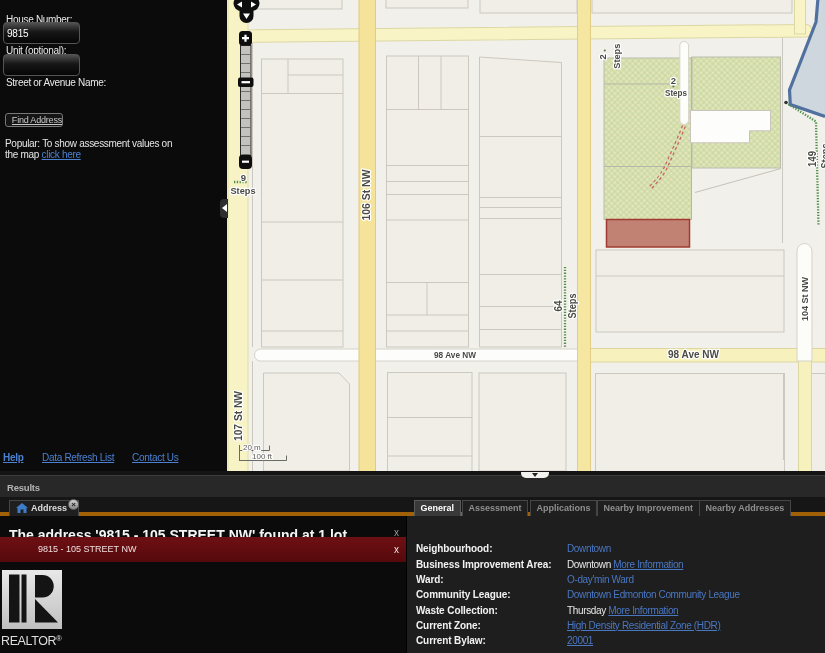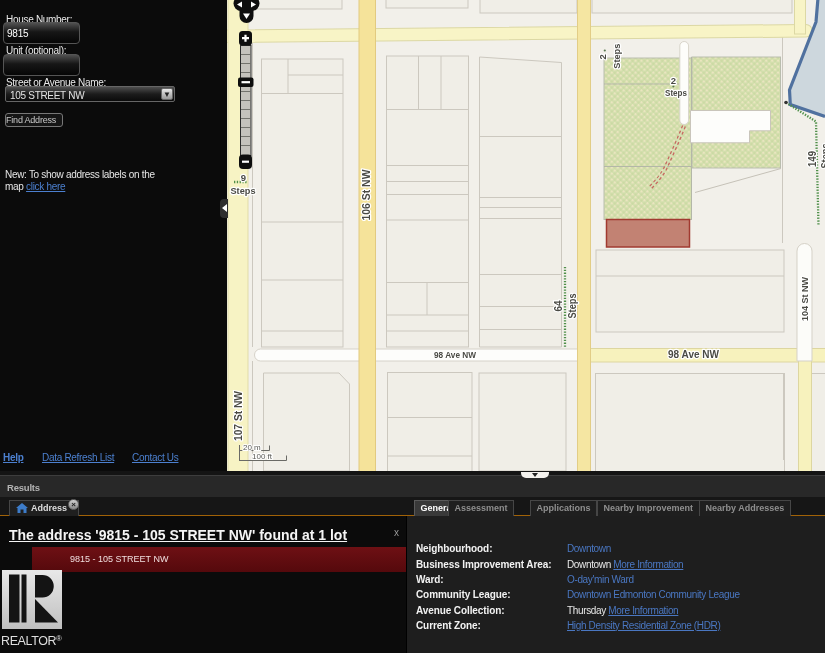--- a/index.html
+++ b/index.html
@@ -6,47 +6,43 @@
 *{box-sizing:border-box;}
 #root{position:relative;width:825px;height:653px;background:#0c0c0c;font-family:"Liberation Sans",sans-serif;overflow:hidden;}
 #sidebar{position:absolute;left:0;top:0;width:227px;height:471px;background:#0b0b0b;color:#e6e6e6;font-size:10px;letter-spacing:-0.3px;}
 .lbl{position:absolute;left:6px;color:#eaeaea;}
 .inp{position:absolute;left:3px;width:77px;height:22px;background:linear-gradient(#505050,#161616 45%,#060606);border:1px solid #555;border-radius:4px;color:#fff;font-size:10px;line-height:11px;padding:0 3px;font-family:"Liberation Sans",sans-serif;letter-spacing:-0.2px;}
 a.blue{color:#4c80d0;text-decoration:underline;}
 #map{position:absolute;left:227px;top:0;width:598px;height:471px;}
 #results{position:absolute;left:0;top:471px;width:825px;height:182px;background:#141414;}
 #resbar{position:absolute;left:0;top:4px;width:825px;height:32px;background:#282828;border-top:1px solid #3d3d3d;}
 #resbar span{position:absolute;left:7px;top:6px;font-size:9.5px;font-weight:bold;color:#b2b2b2;letter-spacing:-0.2px;}
-#tabstrip{position:absolute;left:0;top:26px;width:825px;height:19px;background:#161616;border-bottom:1px solid #a16207;}
+#tabstrip{position:absolute;left:0;top:26px;width:825px;height:19px;background:#161616;border-bottom:4px solid #a16207;}
 .tab{position:absolute;top:3px;height:16px;font-size:9px;font-weight:bold;line-height:15px;padding:0 5.5px;background:#1f1f1f;border:1px solid #464646;border-bottom:none;color:#8f8f8f;white-space:nowrap;}
 .tab.active{background:#393939;color:#fff;border-color:#5a5a5a;}
 #leftpanel{position:absolute;left:0;top:45px;width:406px;height:137px;background:#0b0b0b;}
 #rightpanel{position:absolute;left:406px;top:45px;width:419px;height:137px;background:#1e1e1e;border-left:1px solid #000;}
 .drow{position:absolute;left:0;width:419px;height:15px;font-size:10px;}
 .dlab{position:absolute;left:9px;font-weight:bold;color:#f2f2f2;letter-spacing:-0.1px;}
 .dval{position:absolute;left:160px;color:#e8e8e8;letter-spacing:-0.35px;}
 .dval a{color:#4a77c2;text-decoration:none;}
 .dval a.u{text-decoration:underline;}
 </style>
 </head>
 <body>
 <div id="root">
 
 <div id="sidebar">
   <div class="lbl" style="top:13.5px;">House Number:</div>
   <input class="inp" style="top: 22px;" value="9815">
   <div class="lbl" style="top:45px;">Unit (optional):</div>
   <input class="inp" style="top: 54px;" value="">
   <div class="lbl" style="top:76.5px;">Street or Avenue Name:</div>
-  <div style="position:absolute;left:5px;top:86px;width:170px;height:16px;background:linear-gradient(#4e4e4e,#1c1c1c 50%,#0a0a0a);border:1px solid #666;border-radius:2px;">
-    <span style="position:absolute;left:4px;top:2.5px;font-size:10px;color:#e2e2e2;">105 STREET NW</span>
-    <span style="position:absolute;right:1px;top:1px;width:12px;height:12px;background:linear-gradient(#e8e8e8,#9a9a9a);border-radius:2px;border:1px solid #666;color:#222;font-size:8px;line-height:11px;text-align:center;letter-spacing:0;">▼</span>
-  </div>
-  <div style="position:absolute;left:5px;top:112.5px;width:58px;height:14px;background:#151515;border:1px solid #777;border-radius:3px;color:#c8c8c8;font-size:9px;line-height:12px;text-align:left;letter-spacing:-0.2px;">Find Address</div>
-  <div style="position:absolute;left:5px;top:169px;line-height:11.5px;white-space:nowrap;">New: To show address labels on the<br>map <a class="blue" href="#">click here</a></div>
+  <div style="position:absolute;left:5px;top:112.5px;width:58px;height:14px;background:#151515;border:1px solid #777;border-radius:3px;color:#c8c8c8;font-size:9px;line-height:12px;text-align:right;letter-spacing:-0.2px;text-decoration:underline;">Find Address</div>
+  <div style="position:absolute;left:5px;top:137.5px;line-height:11.5px;white-space:nowrap;">Popular: To show assessment values on<br>the map <a class="blue" href="#">click here</a></div>
   <div style="position:absolute;left:3px;top:451.5px;"><a class="blue" style="font-weight:bold;" href="#">Help</a></div>
   <div style="position:absolute;left:42px;top:451.5px;"><a class="blue" href="#">Data Refresh List</a></div>
   <div style="position:absolute;left:132px;top:451.5px;"><a class="blue" href="#">Contact Us</a></div>
 </div>
 
 <div id="map">
 <svg width="598" height="471" viewBox="227 0 598 471">
 <defs>
 <pattern id="pk" width="4.2" height="4.2" patternUnits="userSpaceOnUse" patternTransform="rotate(45)">
   <rect width="4.2" height="4.2" fill="#d3dfad"></rect>
@@ -201,29 +197,29 @@
   <div style="position:absolute;left:532px;top:2px;width:0;height:0;border-left:3.5px solid transparent;border-right:3.5px solid transparent;border-top:4px solid #222;"></div>
   <div id="tabstrip">
     <div class="tab" style="left:9px;width:70px;padding-left:21px;background:#1f1f1f;color:#ddd;font-size:9px;">
       <svg width="12" height="11" viewBox="0 0 12 11" style="position:absolute;left:6px;top:2px;">
             <path d="M6,0 L12,5 H10.5 V10 H7.5 V6.5 H4.5 V10 H1.5 V5 H0 Z" fill="#3d7cc9"></path>
           </svg>
       Address
       <span style="position:absolute;left:58px;top:-2px;width:11px;height:11px;border-radius:50%;background:linear-gradient(#cfcfcf,#8a8a8a);border:1px solid #666;color:#222;font-size:8px;line-height:10px;text-align:center;font-weight:bold;">×</span>
     </div>
     <div class="tab active" style="left:414px;">General</div>
-    <div class="tab" style="left:448px;text-align:right;">Assessment</div>
+    <div class="tab" style="left:462px;text-align:right;">Assessment</div>
     <div class="tab" style="left:530px;">Applications</div>
     <div class="tab" style="left:597px;">Nearby Improvement</div>
     <div class="tab" style="left:699px;">Nearby Addresses</div>
   </div>
   <div id="leftpanel">
     <div style="position:absolute;left:9px;top:10.5px;font-size:14px;font-weight:bold;color:#f5f5f5;text-decoration:underline;">The address '9815 - 105 STREET NW' found at 1 lot</div>
     <div style="position:absolute;left:394px;top:11px;font-size:10px;color:#999;">x</div>
-    <div style="position:absolute;left:0;top:31px;width:406px;height:25px;background:linear-gradient(#6e1014,#55090c);margin-left:32px;">
+    <div style="position:absolute;left:0;top:21px;width:406px;height:25px;background:linear-gradient(#6e1014,#55090c);">
       <span style="position:absolute;left:38px;top:6.5px;font-size:9px;color:#f0dede;">9815 - 105 STREET NW</span>
       <span style="position:absolute;left:394px;top:7px;font-size:10px;color:#e8e8e8;">x</span>
     </div>
 
     <div style="position:absolute;left:1.5px;top:54px;width:60px;height:59px;background:linear-gradient(#e8e8e8,#c0c0c0);">
       <svg width="60" height="59" viewBox="0 0 60 59">
         <g fill="#141414">
           <rect x="7" y="4.5" width="10.5" height="48"></rect>
           <rect x="19.5" y="4.5" width="5" height="48"></rect>
           <path d="M33,5 h7.5 a11.25,11.25 0 0 1 0,22.5 h-7.5 Z"></path>
@@ -244,23 +240,27 @@
         </div>
     <div class="drow" style="top:57.5px;">
           <span class="dlab">Ward:</span>
           <span class="dval"><a href="#">O-day'min Ward</a></span>
         </div>
     <div class="drow" style="top:73px;">
           <span class="dlab">Community League:</span>
           <span class="dval"><a href="#">Downtown Edmonton Community League</a></span>
         </div>
     <div class="drow" style="top:88.5px;">
-          <span class="dlab">Avenue Collection:</span>
+          <span class="dlab">Waste Collection:</span>
           <span class="dval">Thursday <a class="u" href="#">More Information</a></span>
         </div>
     <div class="drow" style="top:103.5px;">
           <span class="dlab">Current Zone:</span>
           <span class="dval"><a class="u" href="#">High Density Residential Zone (HDR)</a></span>
         </div>
+    <div class="drow" style="top:119px;">
+          <span class="dlab">Current Bylaw:</span>
+          <span class="dval"><a class="u" href="#">20001</a></span>
+        </div>
   </div>
 </div>
 
 </div>
 
 </body></html>

